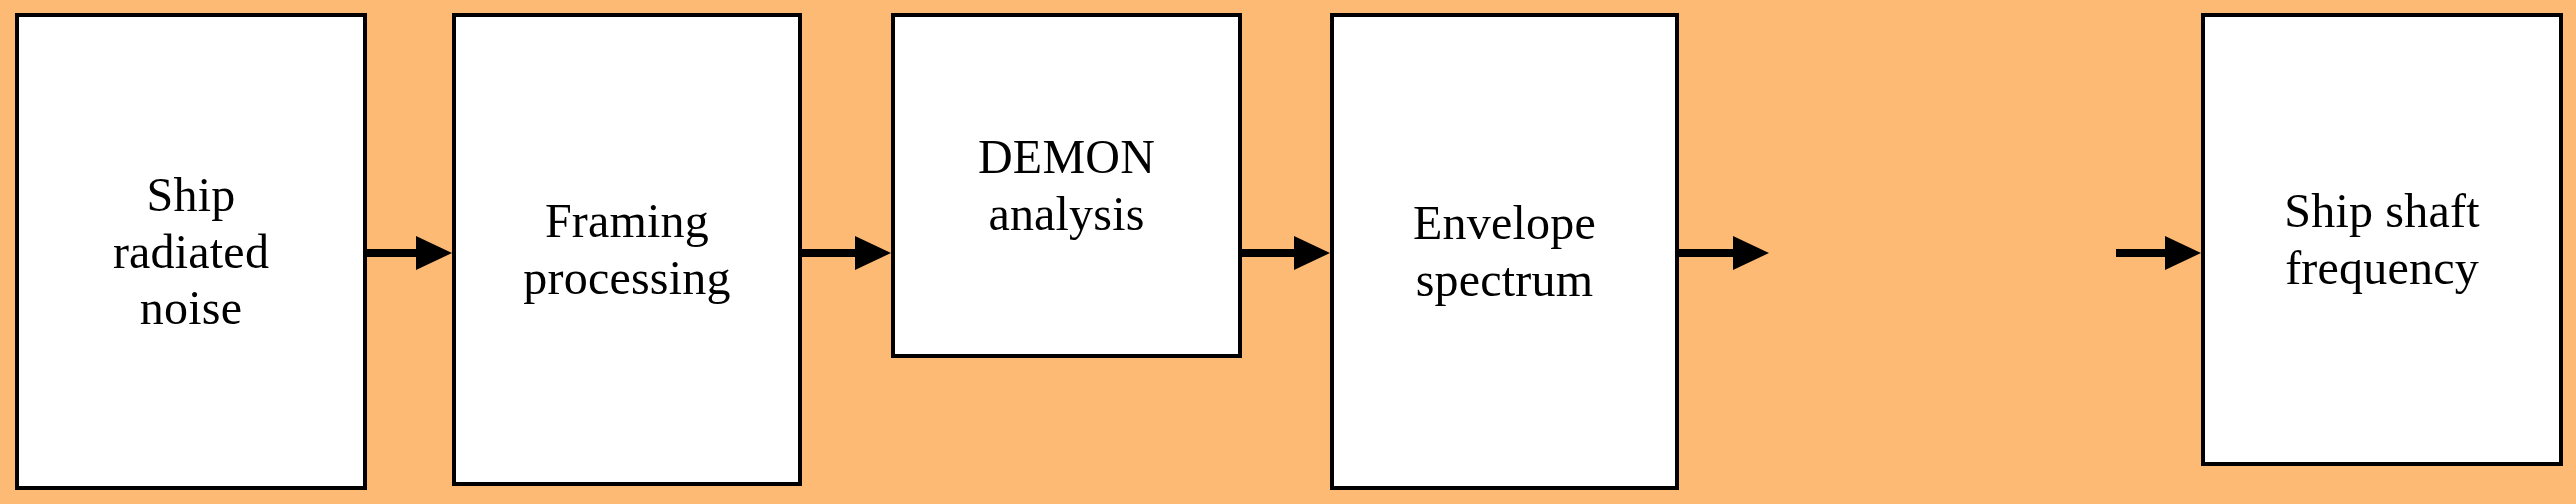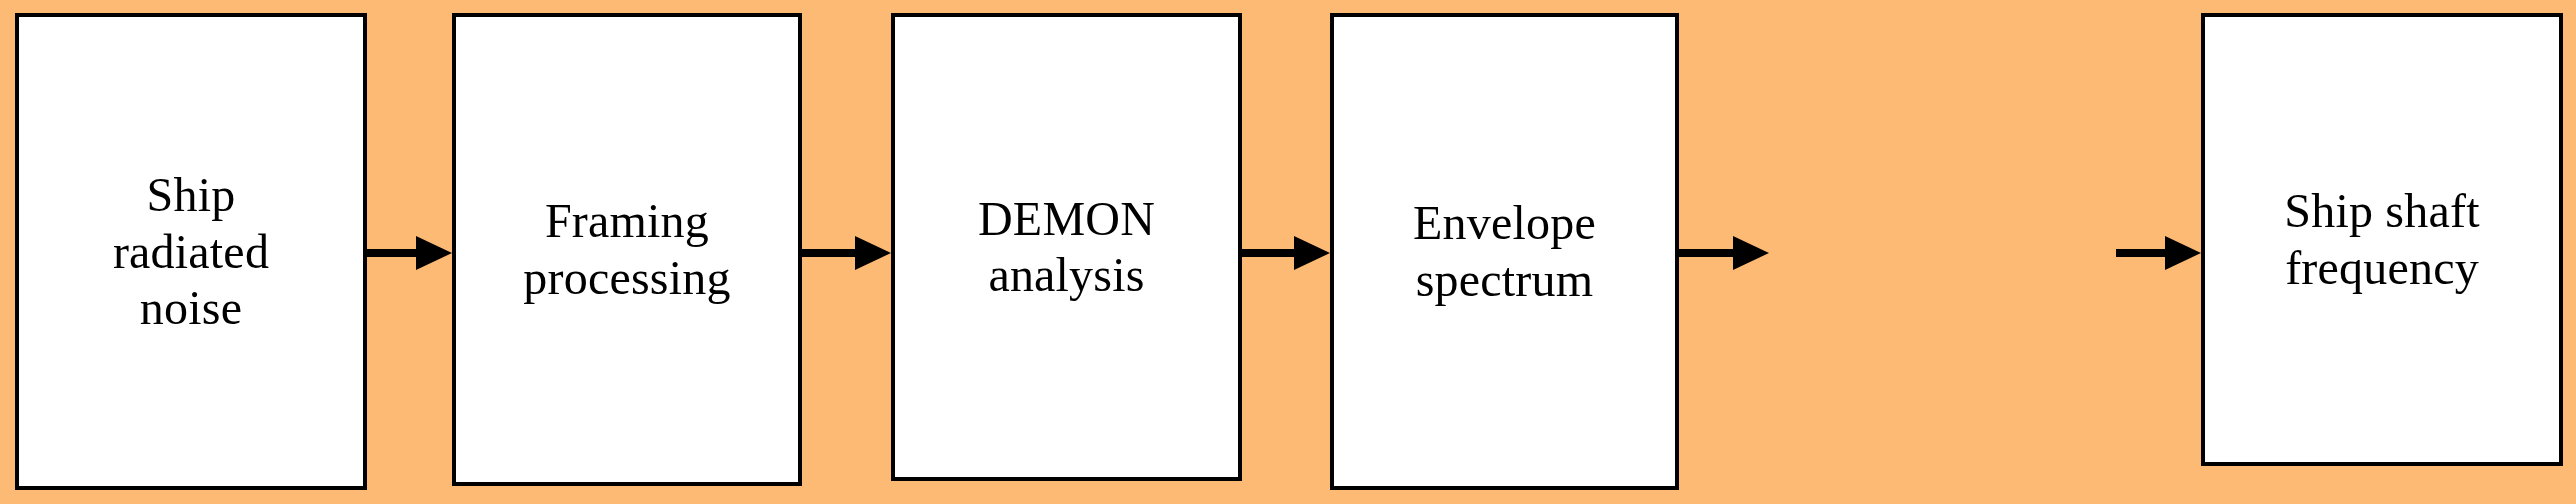--- a/index.html
+++ b/index.html
@@ -86,21 +86,21 @@
   <div class="flow-box" style="left:452px; top:13.4px; width:350px; height:473px;">
     <span class="flow-box-label">Framing
 processing</span>
   </div>
 
   <div class="flow-arrow" style="left:802px; top:253px; width:89px;">
     <span class="shaft" style="width:56px;"></span>
     <span class="head" style="left:53px;"></span>
   </div>
 
-  <div class="flow-box" style="left:891px; top:13.4px; width:351px; height:468px;">
+  <div class="flow-box" style="left:891px; top:13.4px; width:351px; height:345px;">
     <span class="flow-box-label">DEMON
 analysis</span>
   </div>
 
   <div class="flow-arrow" style="left:1242px; top:253px; width:88px;">
     <span class="shaft" style="width:55px;"></span>
     <span class="head" style="left:52px;"></span>
   </div>
 
   <div class="flow-box" style="left:1330px; top:13.4px; width:349px; height:477px;">

